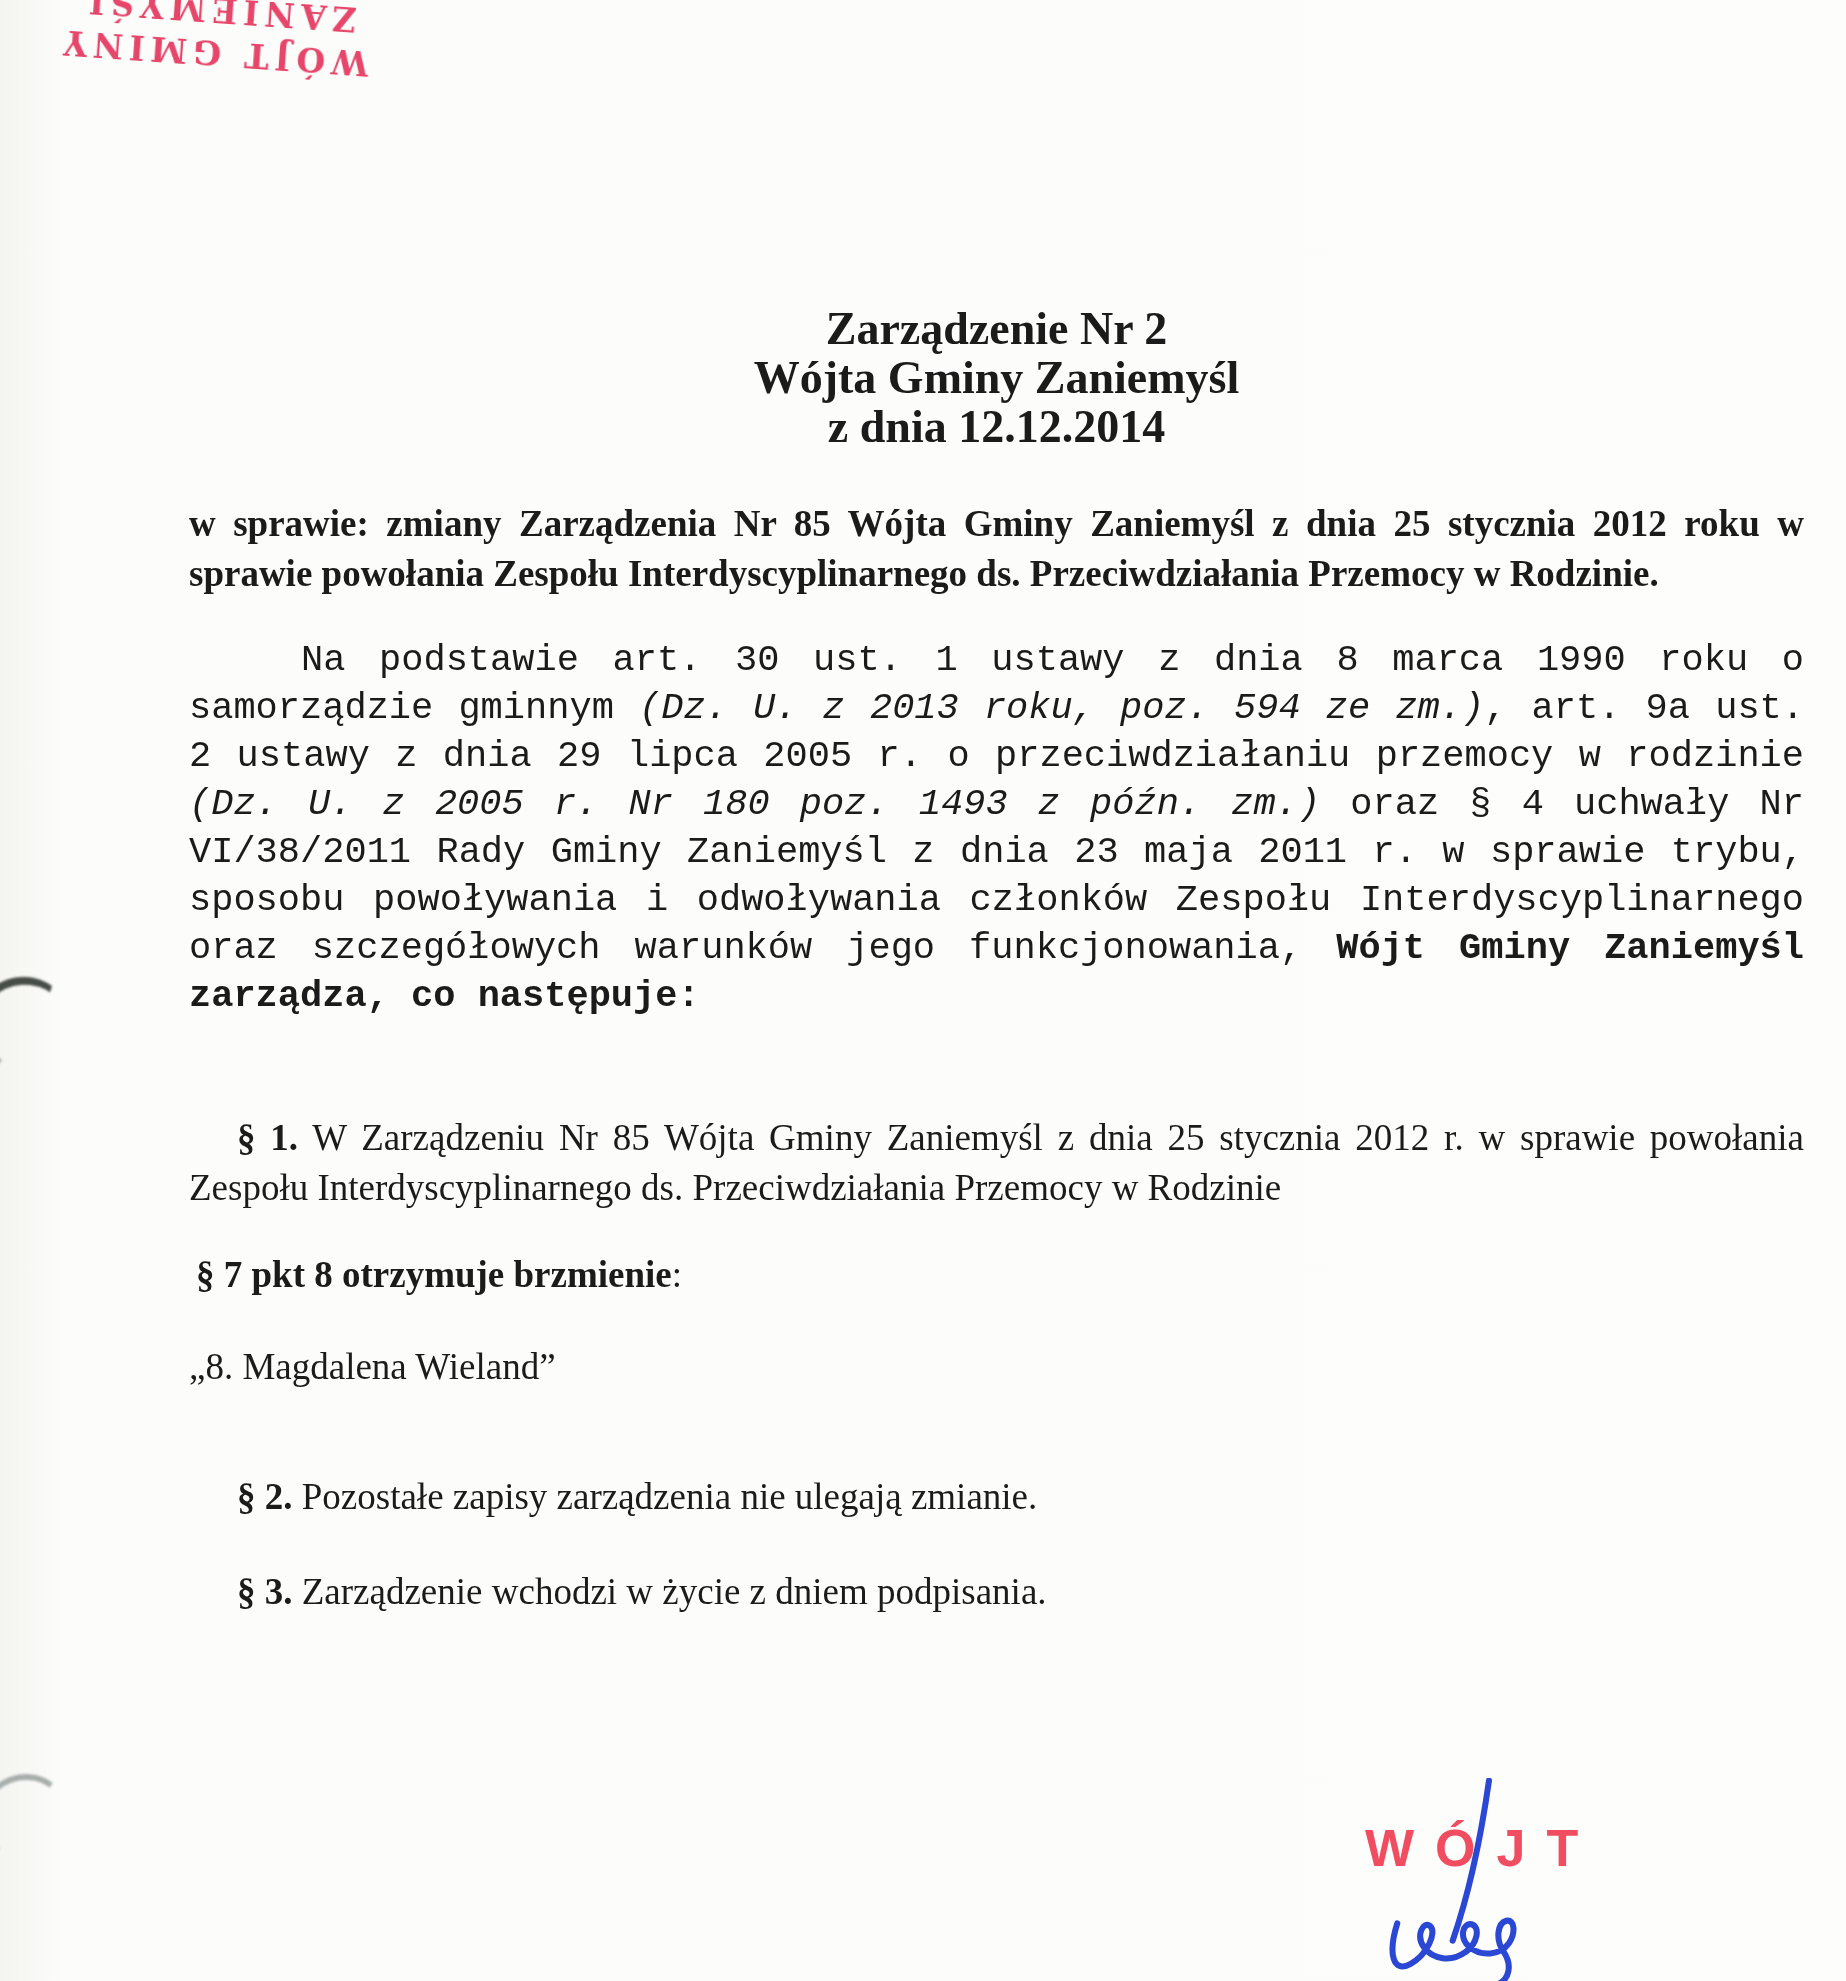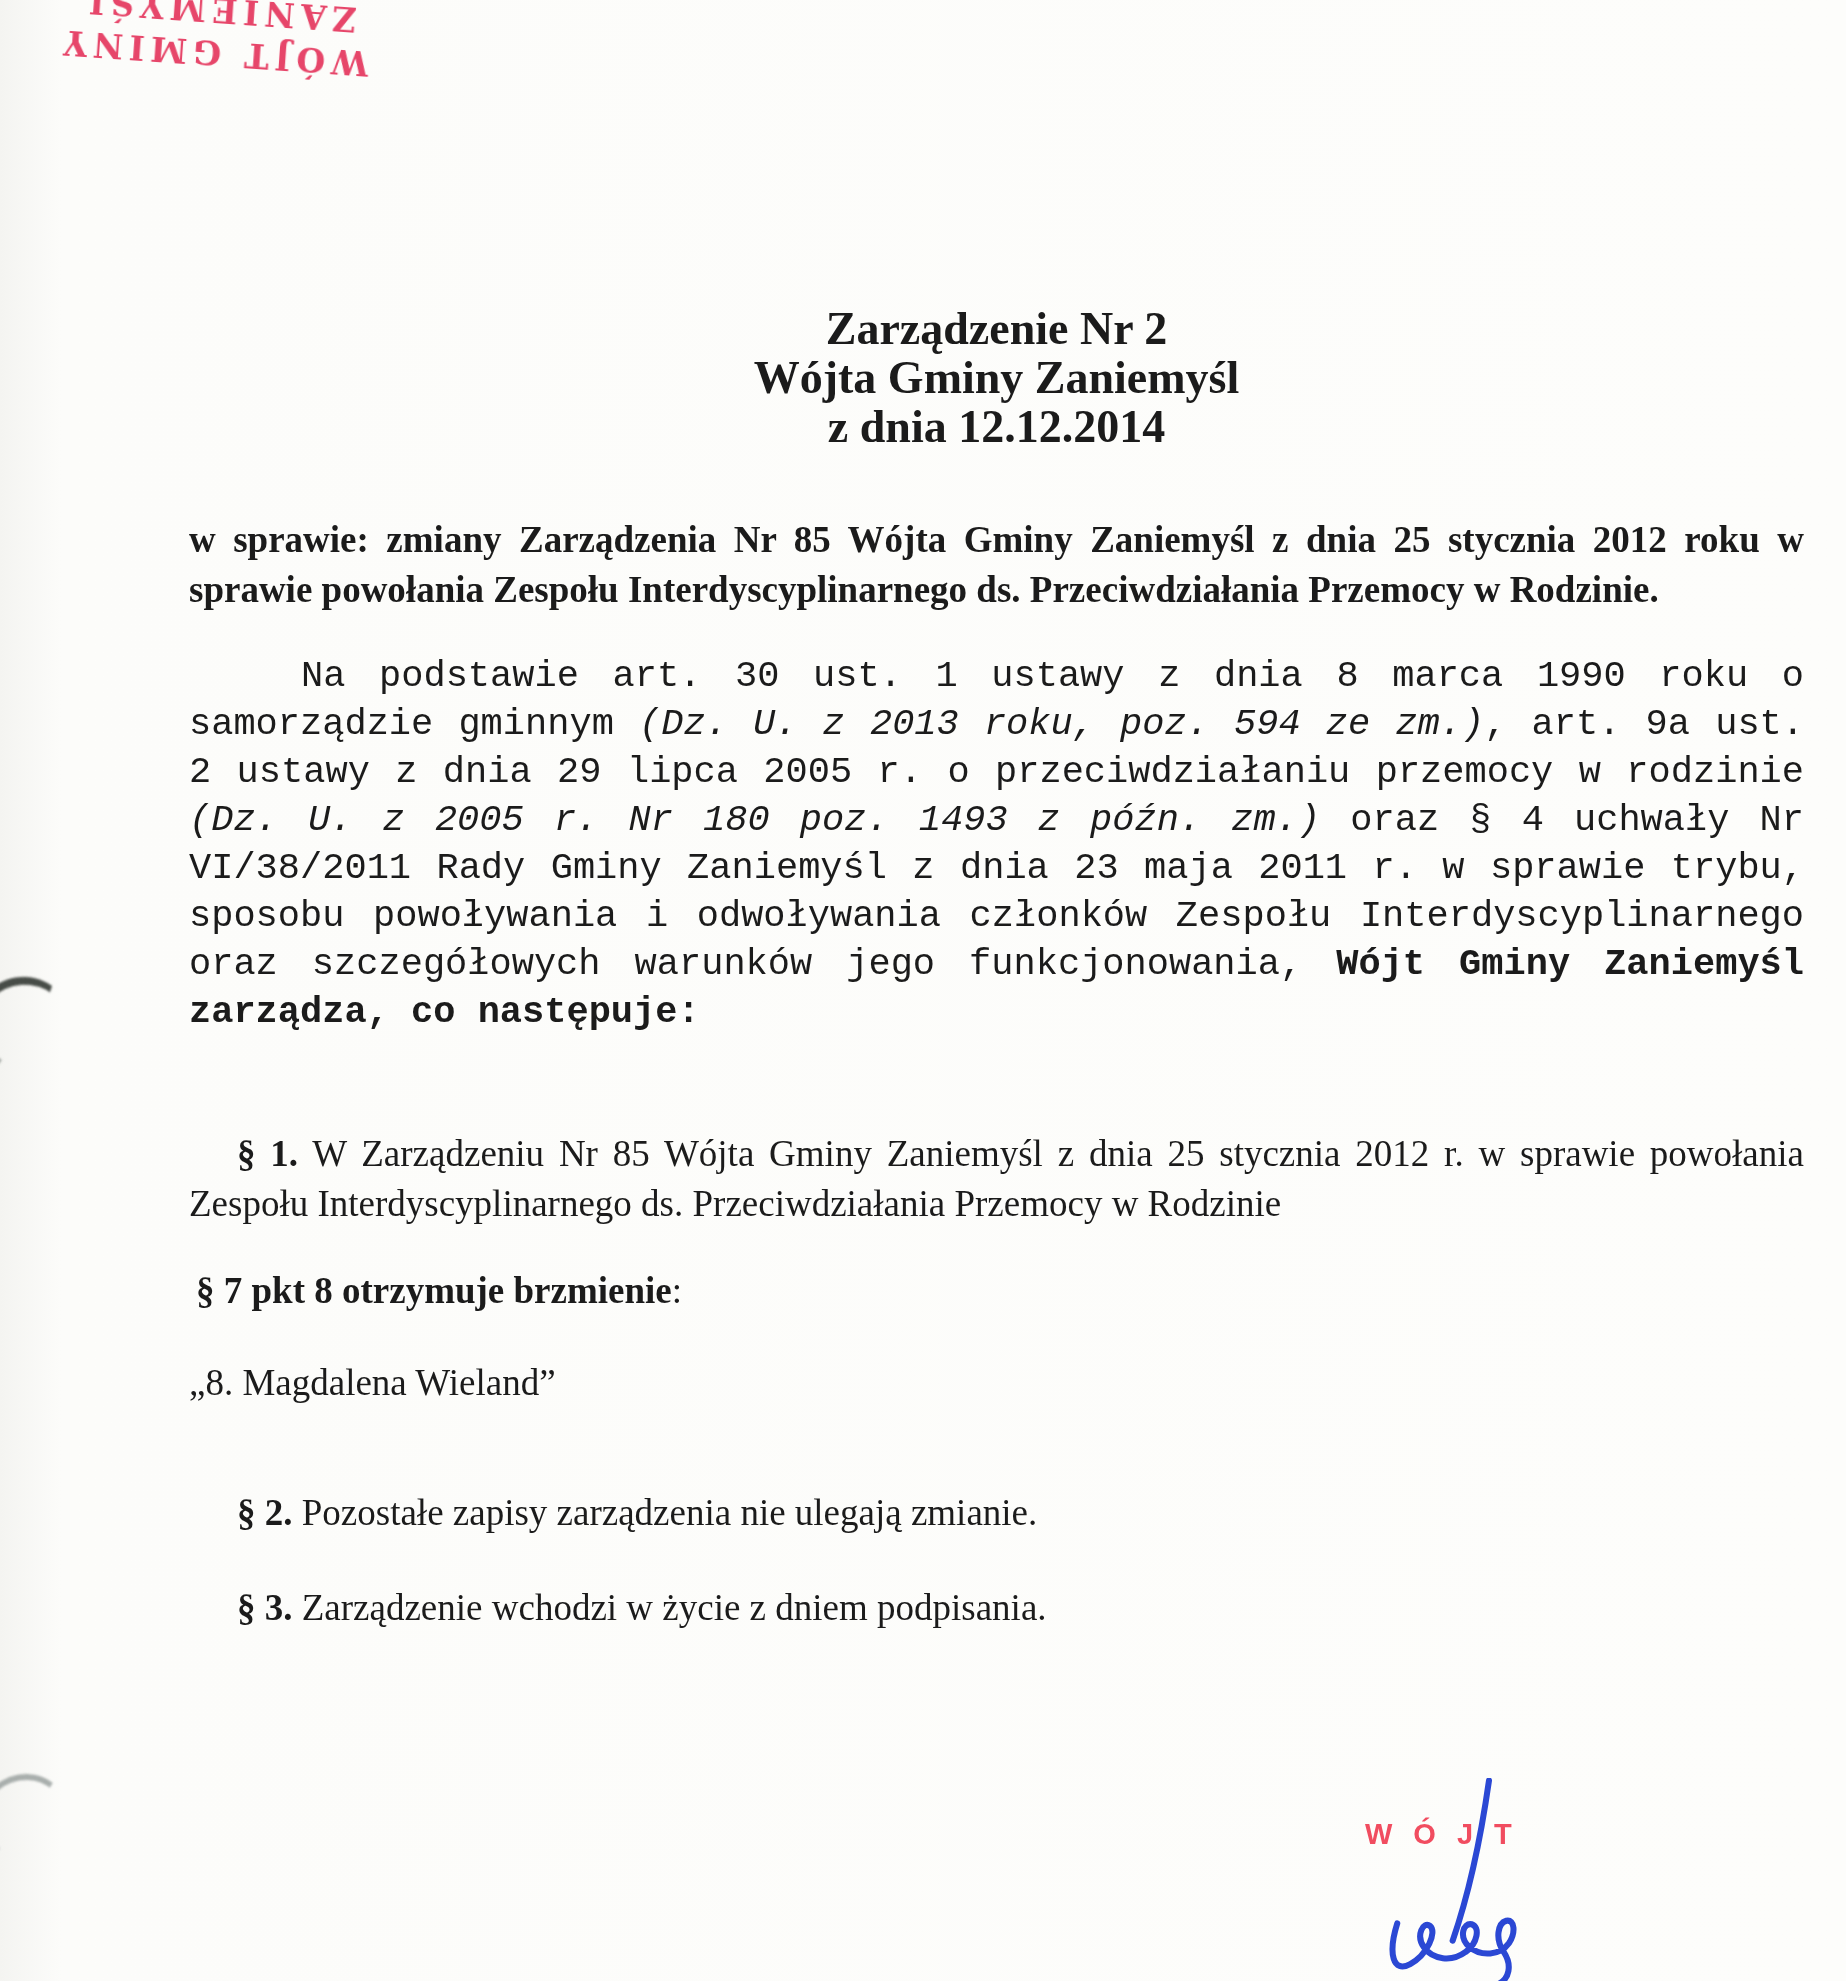--- a/index.html
+++ b/index.html
@@ -66,21 +66,21 @@
   }
 
   .doc-title {
     text-align: center;
     font-weight: bold;
     font-size: 46px;
     line-height: 49px;
   }
 
   .subject {
-    margin-top: 64px;
+    margin-top: 48px;
     font-weight: bold;
     text-align: justify;
   }
 
   .legal-basis {
     margin-top: 36px;
     text-align: justify;
     text-indent: 112px;
     line-height: 48px;
     font-family: Liberation Mono, monospace;
@@ -103,21 +103,21 @@
   .par-2 { margin-top: 80px; text-indent: 48px; }
   .par-3 { margin-top: 45px;  text-indent: 48px; }
 
   
   .stamp-wojt {
     position: absolute;
     left: 1365px; top: 1818px;
     color: #f03a50;
     font-family: "Liberation Sans", sans-serif;
     font-weight: bold;
-    font-size: 29px;
+    font-size: 52px;
     letter-spacing: 21px;
     opacity: 0.9;
     filter: blur(0.3px);
   }
   .sig-name {
     position: absolute;
     left: 1256px; top: 1913px;
     color: #ec2c4e;
     font-family: "DejaVu Serif", serif;
     font-style: italic;

